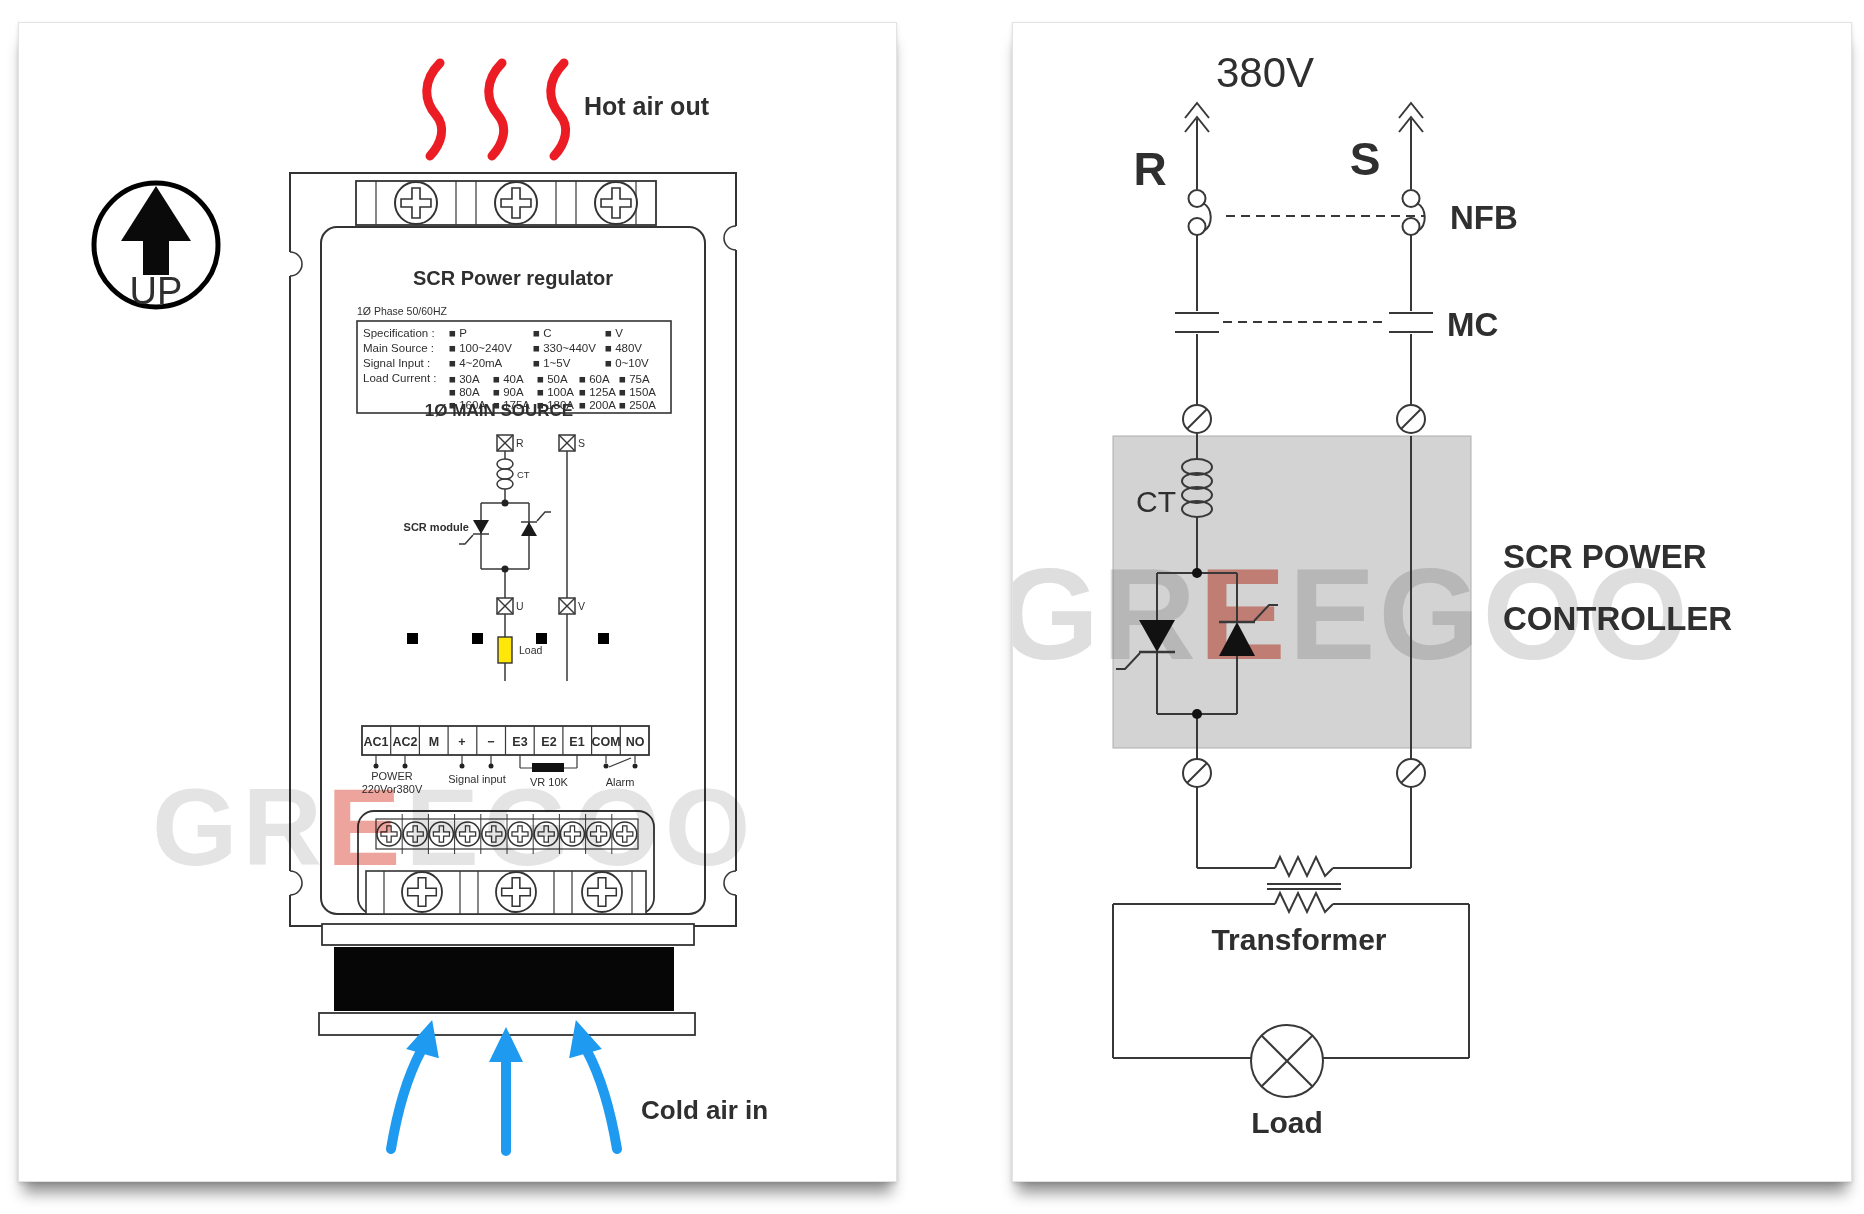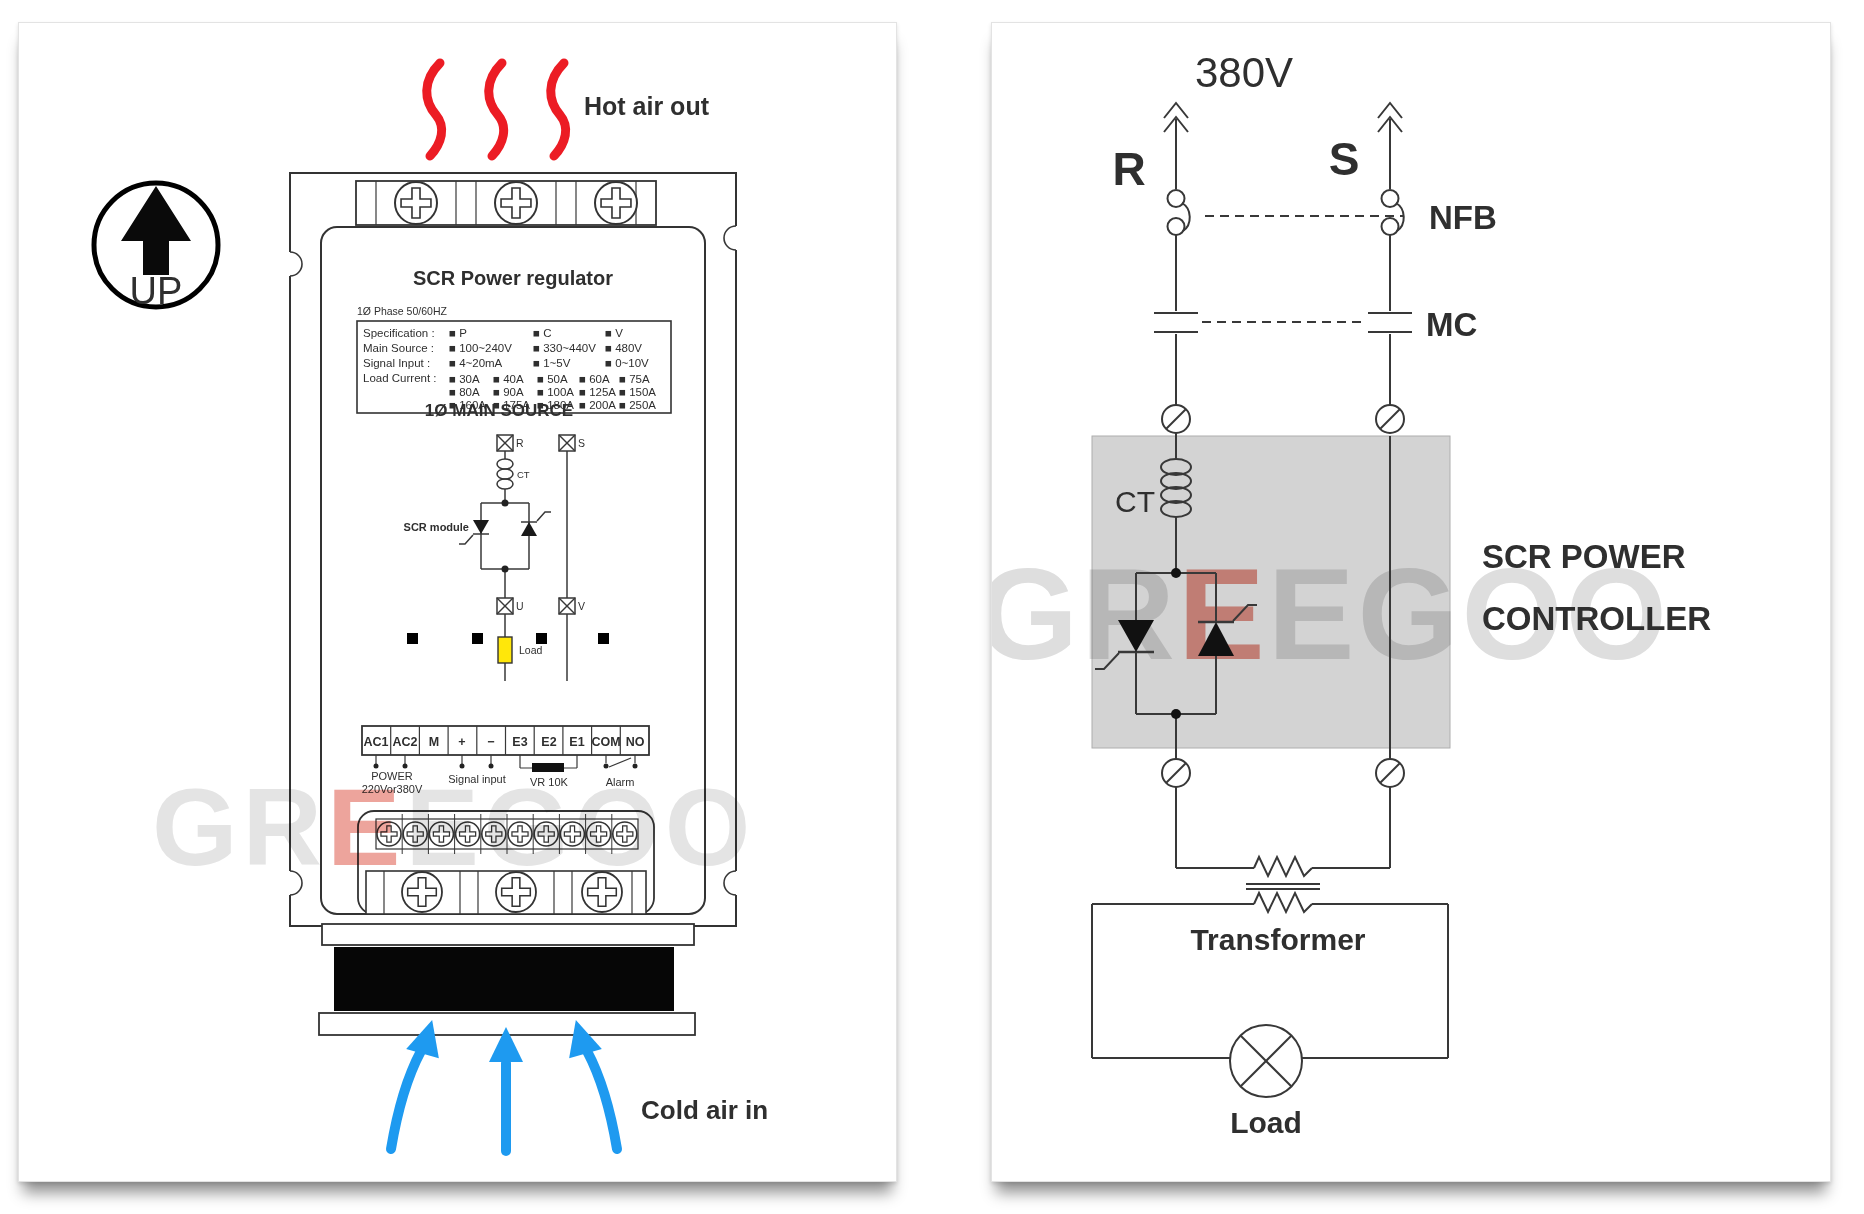--- a/index.html
+++ b/index.html
@@ -1,21 +1,21 @@
 <!DOCTYPE html>
 <html><head>
 <meta charset="utf-8">
 <style>
   html,body{margin:0;padding:0;background:#ffffff;}
   #stage{position:relative;width:1864px;height:1214px;background:#fff;overflow:hidden;
          font-family:"Liberation Sans",sans-serif;}
   .card{position:absolute;background:#fff;border:1px solid #e3e3e3;
         box-shadow:0 2px 4px rgba(0,0,0,.12), 0 16px 14px -5px rgba(0,0,0,.42);}
   #card-left{left:18px;top:22px;width:877px;height:1158px;}
-  #card-right{left:991px;top:22px;width:838px;height:1158px;}
+  #card-right{left:1012px;top:22px;width:838px;height:1158px;}
   svg{display:block;}
   text{fill:#2f2f2f;}
   .ink{stroke:#383838;fill:none;}
   .wm{font-weight:bold;mix-blend-mode:multiply;}
 </style>
 </head>
 <body>
 
 <div id="stage">
 

